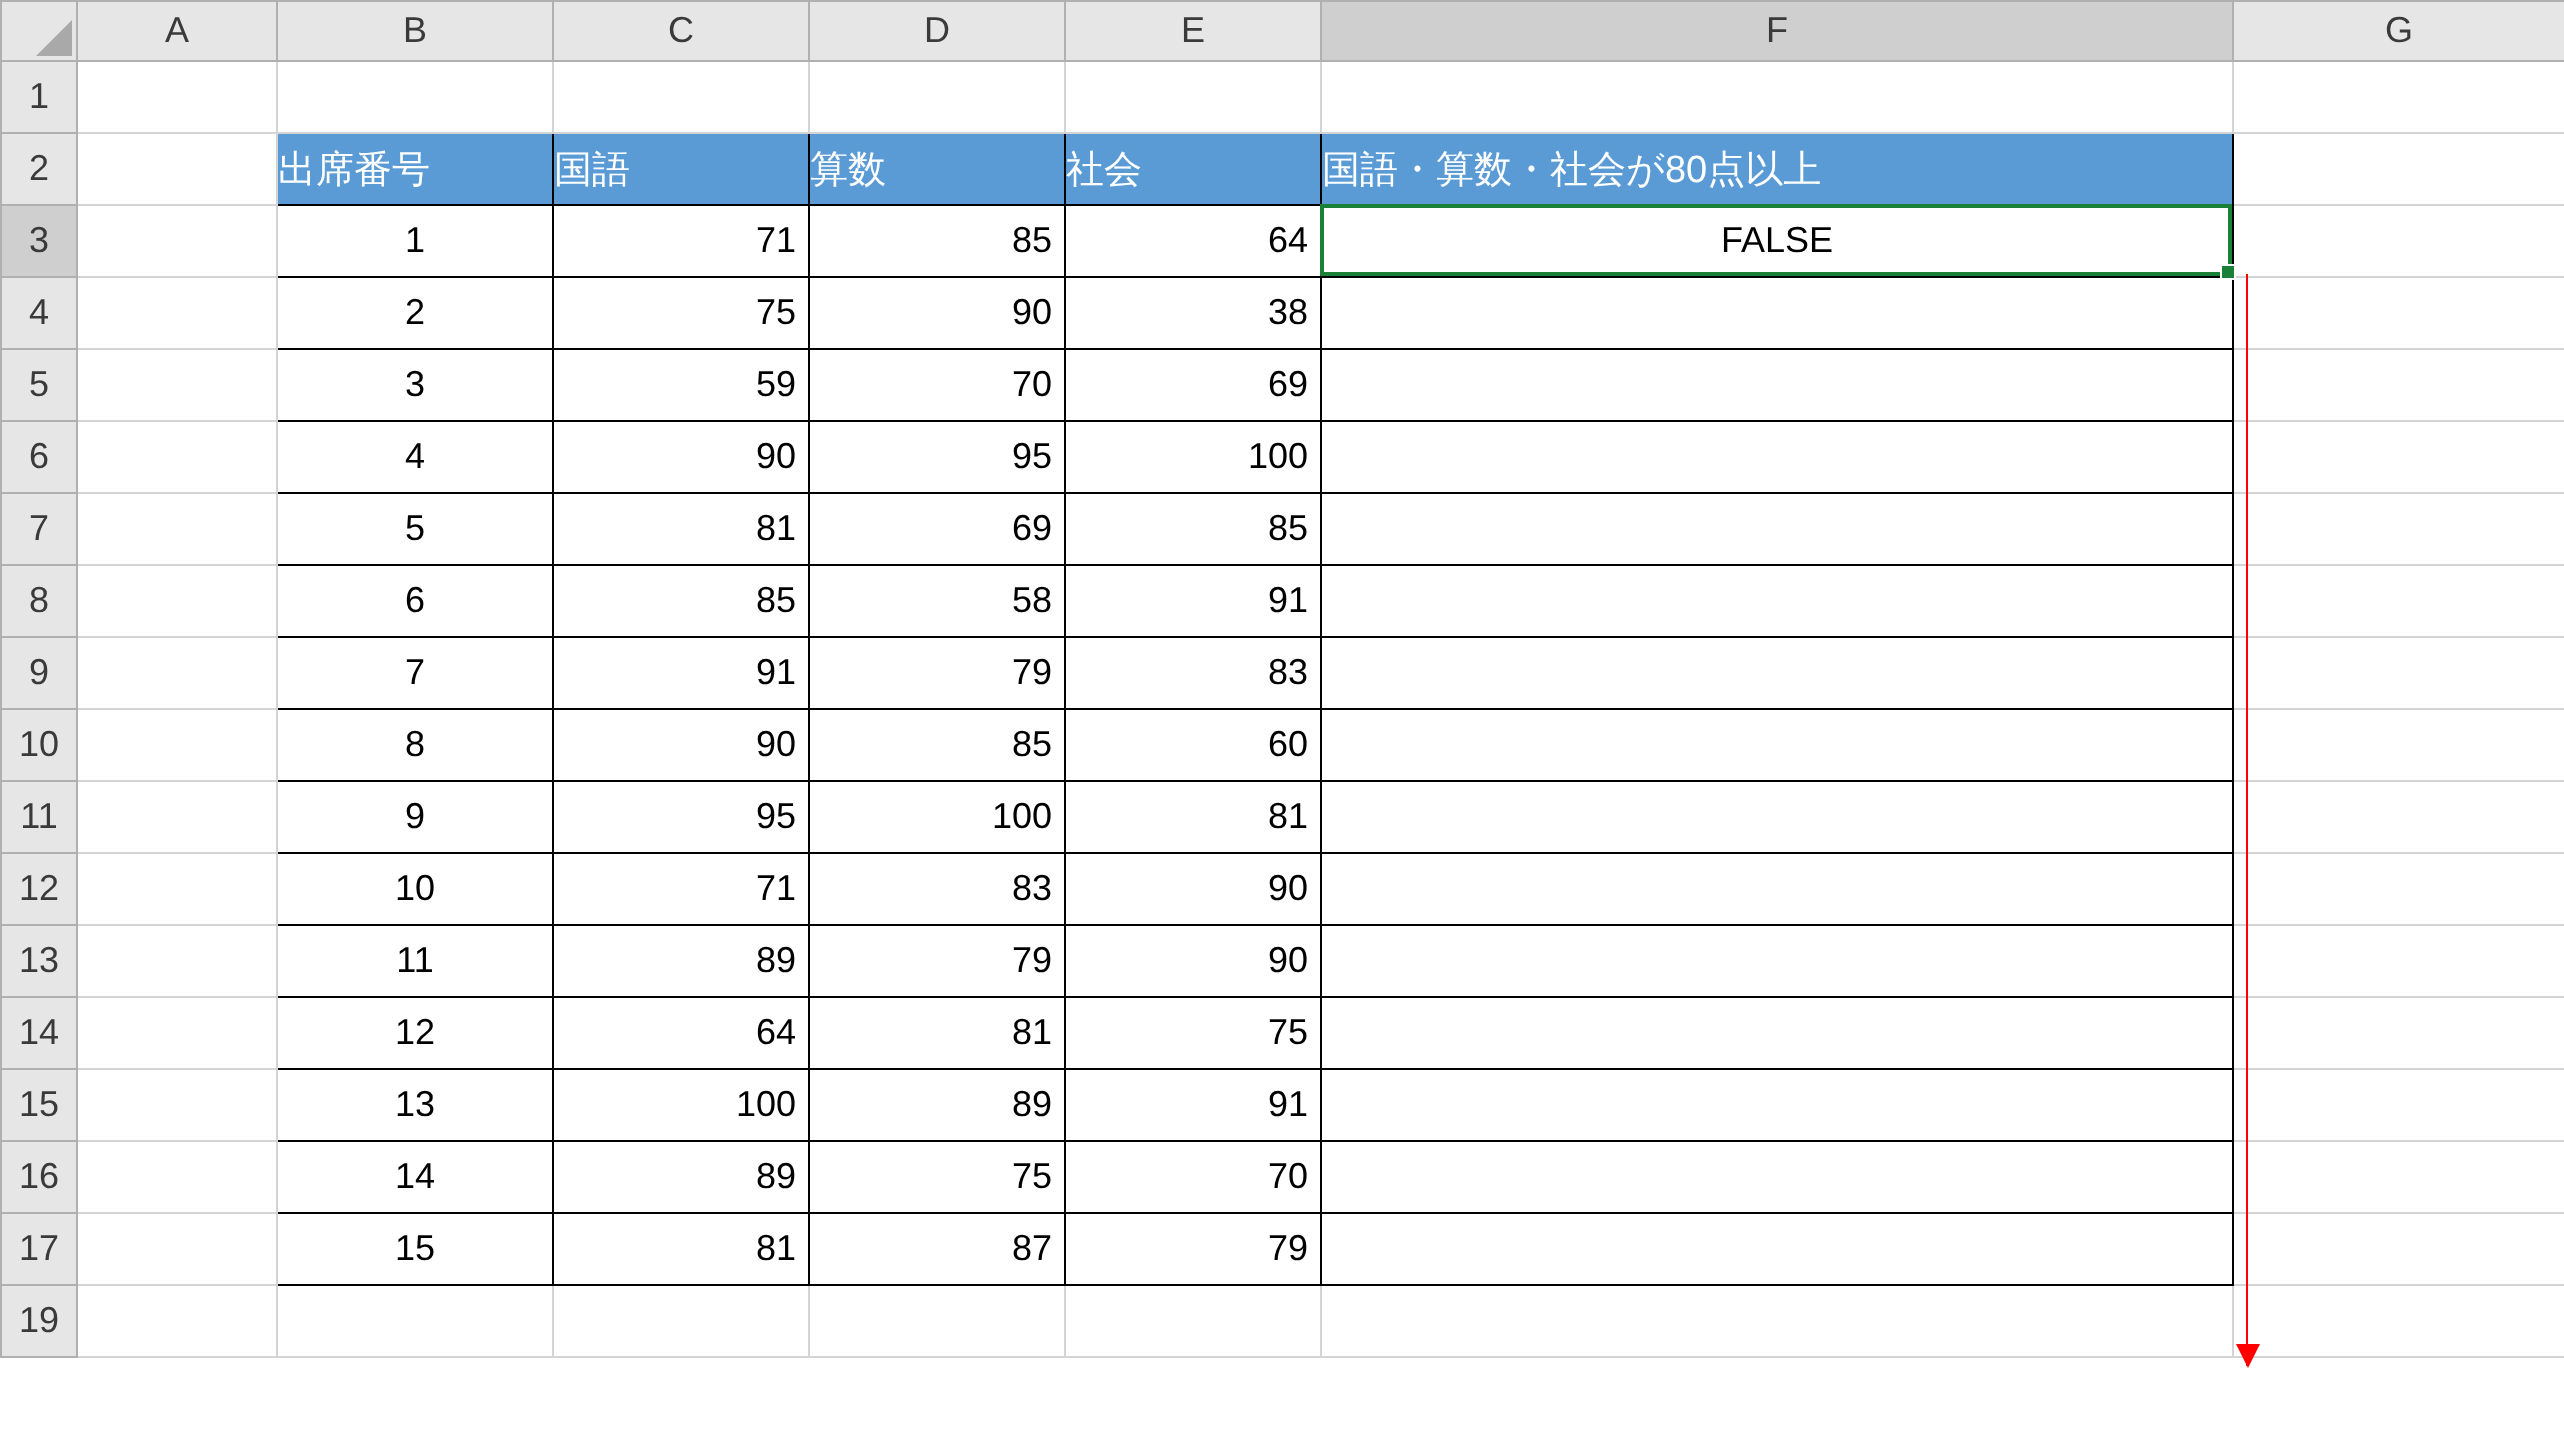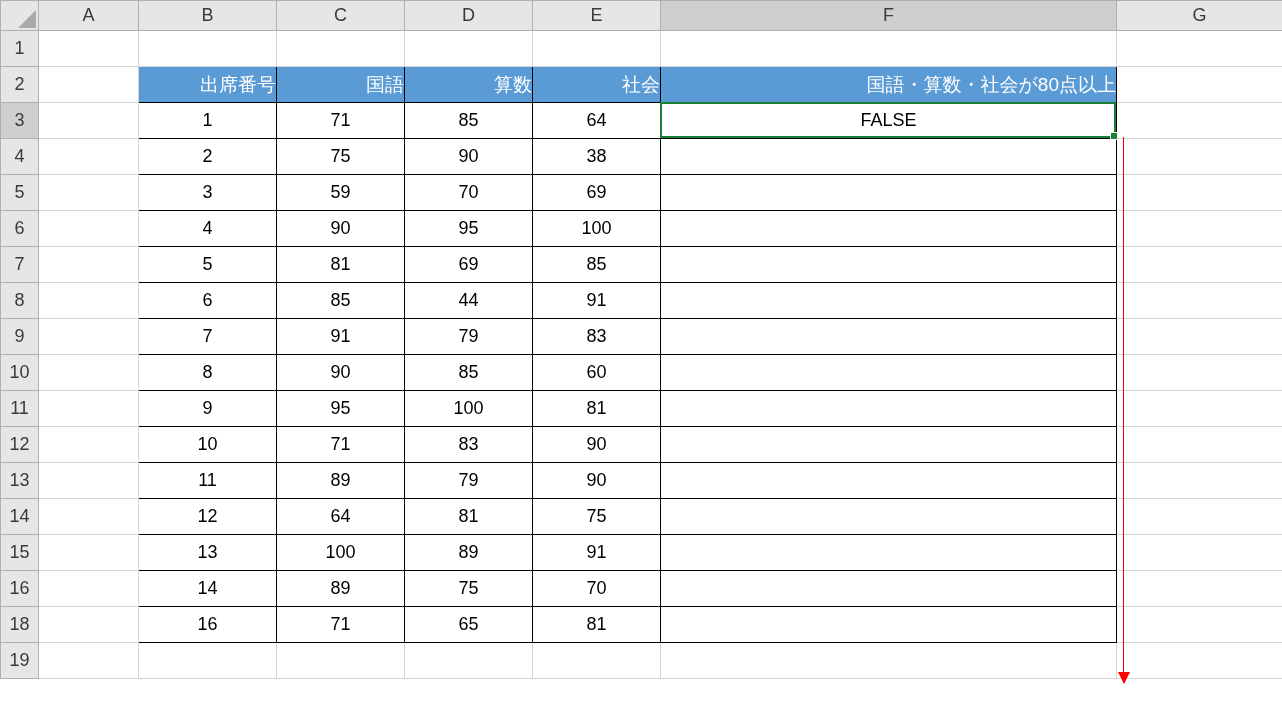--- a/index.html
+++ b/index.html
@@ -81,32 +81,32 @@
     font-size: 18px;
   }
   th.rowhdr.sel {
     background: #cfcfcf;
   }
 
   
   td.thblue {
     background: #5b9bd5;
     color: #fff;
-    text-align: right;
+    text-align: left;
     border: 1px solid #000;
     font-size: 19px;
     font-weight: normal;
   }
   
   td.bd {
     border: 1px solid #000;
     padding: 0 6px;
   }
   td.bd.center { text-align: center; }
-  td.bd.right  { text-align: center; margin-top: 24px; }
+  td.bd.right  { text-align: right; margin-top: 24px; }
 
   
   .active-cell {
     position: absolute;
     border: 2px solid #1a7f37;
     background: transparent;
     pointer-events: none;
   }
   .active-cell .fill-handle {
     position: absolute;
@@ -232,21 +232,21 @@
       <td class="bd right">69</td>
       <td class="bd right">85</td>
       <td class="bd center"></td>
       <td></td>
     </tr>
     <tr>
       <th class="rowhdr">8</th>
       <td></td>
       <td class="bd center">6</td>
       <td class="bd right">85</td>
-      <td class="bd right">44</td>
+      <td class="bd right">58</td>
       <td class="bd right">91</td>
       <td class="bd center"></td>
       <td></td>
     </tr>
     <tr>
       <th class="rowhdr">9</th>
       <td></td>
       <td class="bd center">7</td>
       <td class="bd right">91</td>
       <td class="bd right">79</td>
@@ -318,27 +318,27 @@
       <th class="rowhdr">16</th>
       <td></td>
       <td class="bd center">14</td>
       <td class="bd right">89</td>
       <td class="bd right">75</td>
       <td class="bd right">70</td>
       <td class="bd center"></td>
       <td></td>
     </tr>
     <tr>
-      <th class="rowhdr">18</th>
-      <td></td>
-      <td class="bd center">16</td>
-      <td class="bd right">71</td>
-      <td class="bd right">65</td>
+      <th class="rowhdr">17</th>
+      <td></td>
+      <td class="bd center">15</td>
       <td class="bd right">81</td>
-      <td class="bd center" id="cell-F18"></td>
+      <td class="bd right">87</td>
+      <td class="bd right">79</td>
+      <td class="bd center"></td>
       <td></td>
     </tr>
 
     <tr>
       <th class="rowhdr">19</th>
       <td></td>
       <td></td>
       <td></td>
       <td></td>
       <td></td>

